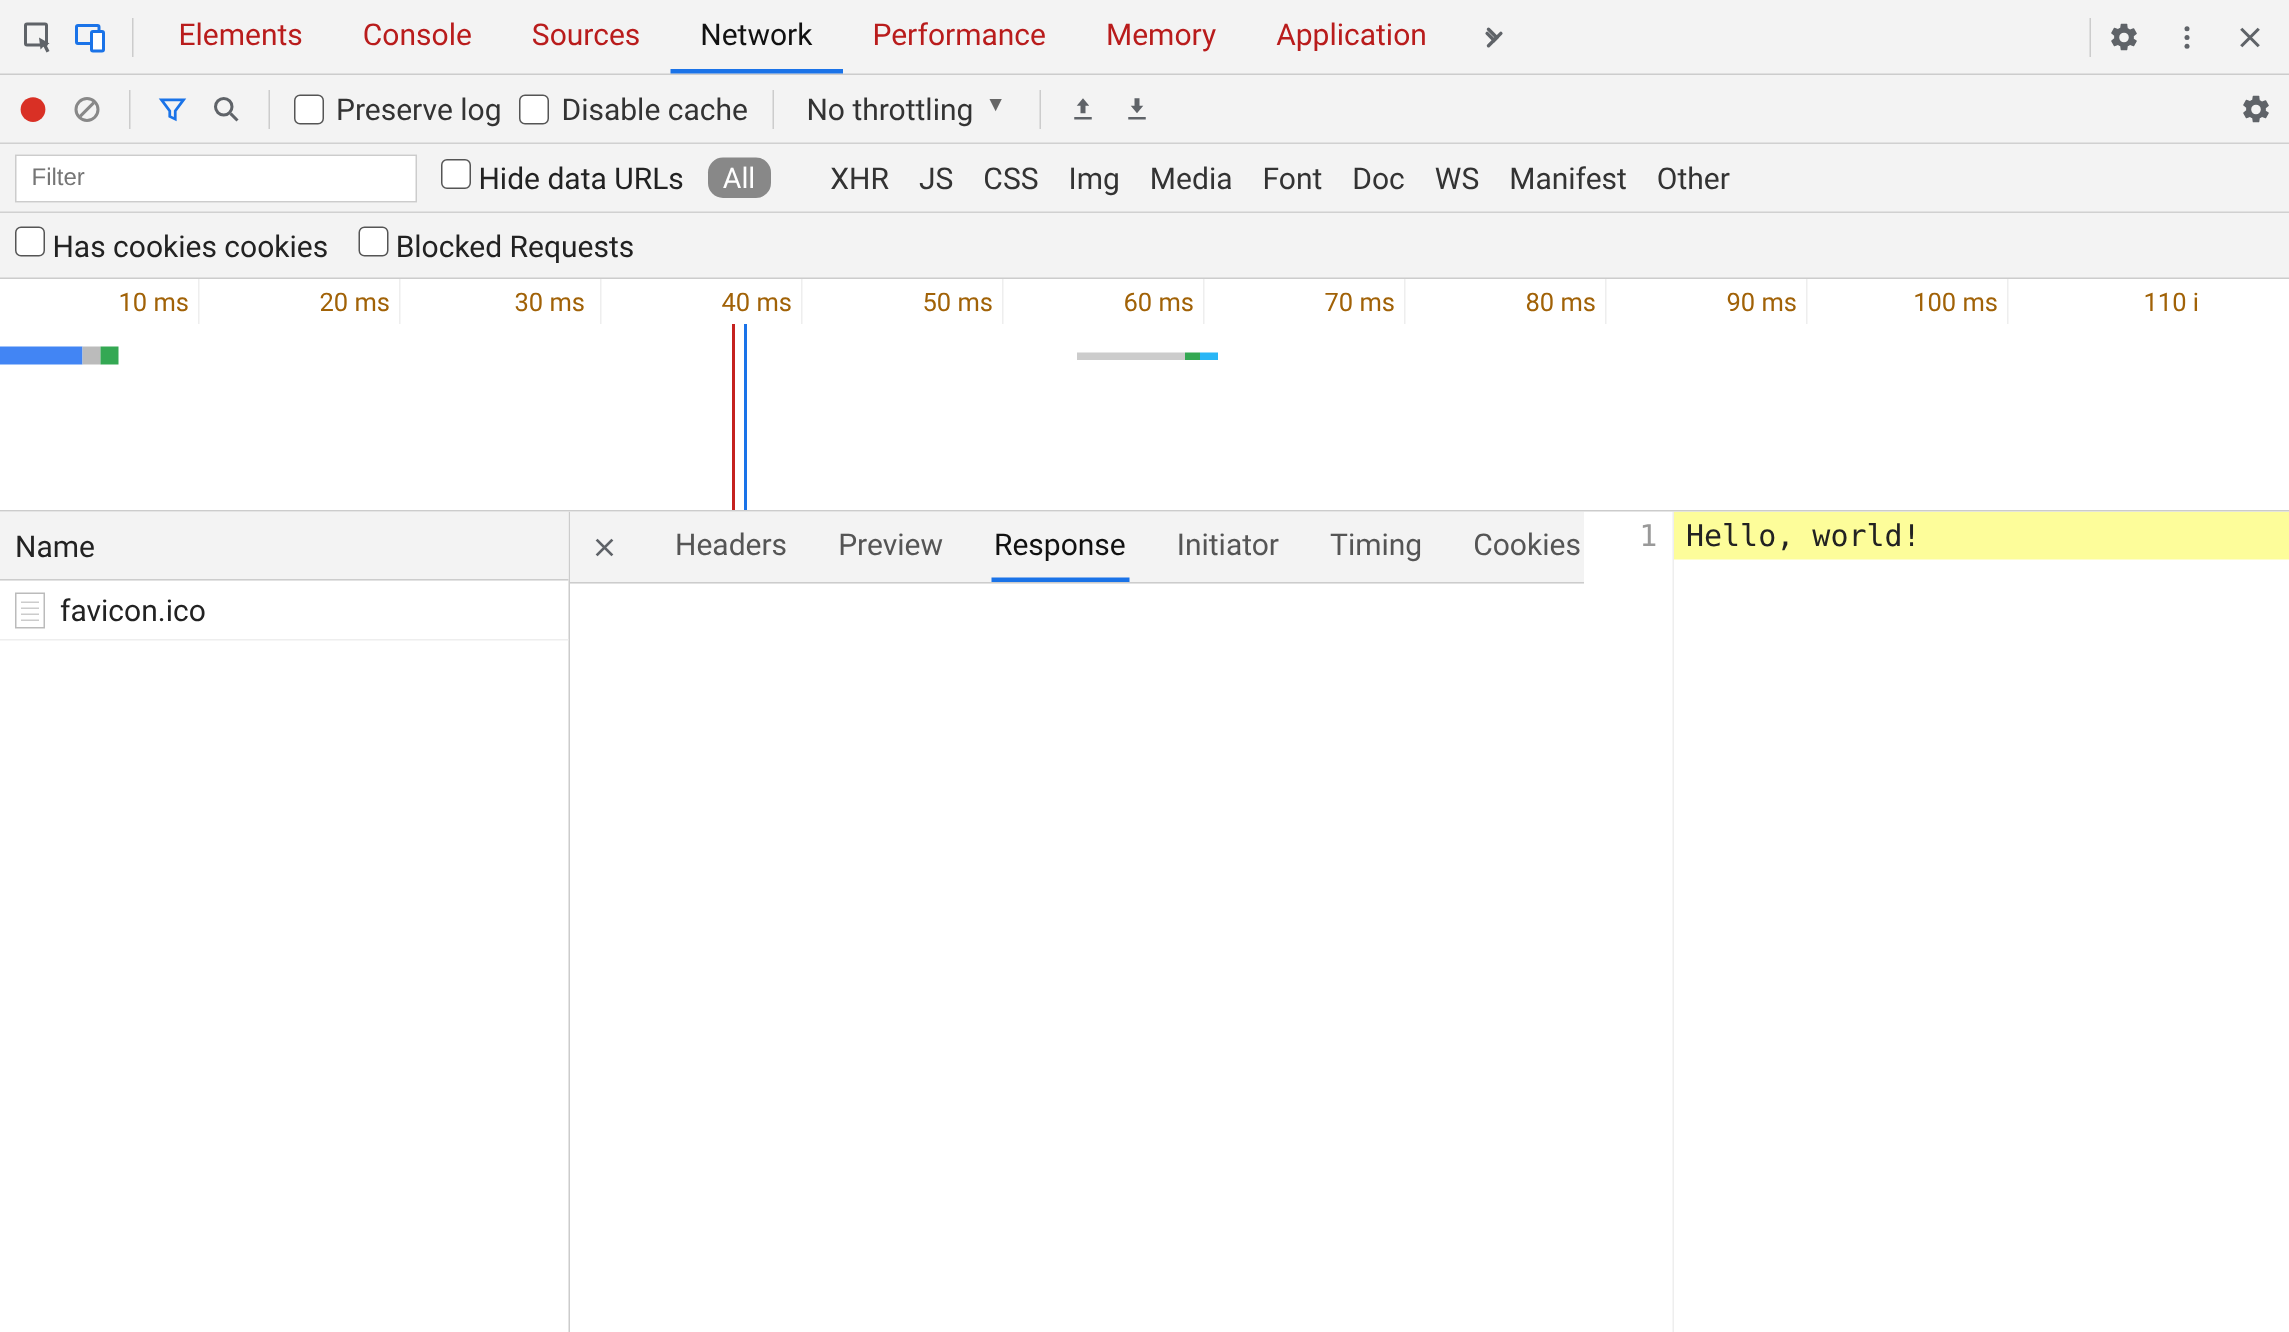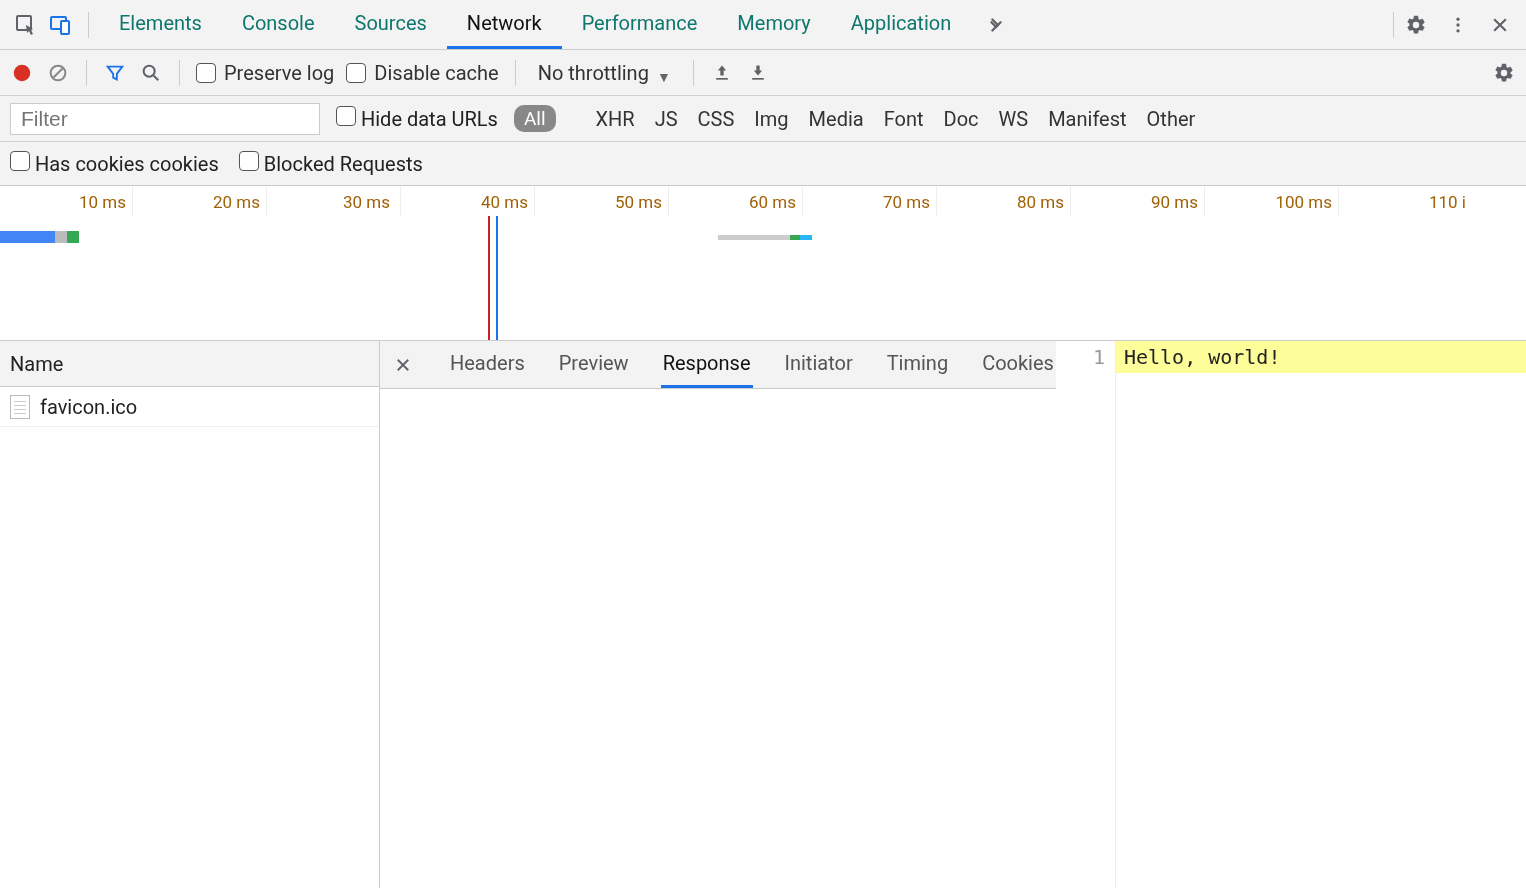--- a/index.html
+++ b/index.html
@@ -22,21 +22,21 @@
     background: #f3f3f3;
     border-bottom: 1px solid #ccc;
     padding: 0 8px;
   }
   .tabbar .left-icons { display: flex; align-items: center; gap: 10px; padding: 0 6px; }
   .tabbar .divider { width: 1px; height: 26px; background: #ccc; margin: 0 10px; }
   .tabbar .tabs { display: flex; align-items: stretch; height: 100%; }
   .tabbar .tab {
     padding: 0 20px;
     display: flex; align-items: center;
-    color: #0f766e;
+    color: #b91c1c;
     cursor: pointer;
     border-bottom: 3px solid transparent;
   }
   .tabbar .tab.active { color: #111; border-bottom-color: #1a73e8; }
   .tabbar .more { padding: 0 14px; color: #555; display:flex;align-items:center;}
   .tabbar .spacer { flex: 1; }
   .tabbar .right-icons { display: flex; align-items: center; gap: 18px; padding-right: 6px; }
 
   
   .toolbar {
@@ -46,31 +46,31 @@
     background: #f3f3f3;
     border-bottom: 1px solid #d0d0d0;
     padding: 0 10px;
     gap: 12px;
   }
   .toolbar .divider { width:1px; height:26px; background:#ccc; margin:0 4px;}
   .toolbar label { display:flex; align-items:center; gap:8px; color:#333; cursor:pointer;}
   .chk {
     width:20px;height:20px;border:1.5px solid #555;border-radius:4px;background:#fff;display:inline-block;
   }
-  .throttle { display:flex; align-items:flex-end; gap:8px; color:#333; padding:0 6px; cursor:pointer;}
+  .throttle { display:flex; align-items:flex-start; gap:8px; color:#333; padding:0 6px; cursor:pointer;}
   .throttle .caret { font-size:14px;color:#666;}
 
   
   .filterbar {
     display:flex; align-items:center; height:46px; background:#f3f3f3;
     border-bottom:1px solid #d0d0d0; padding:0 10px; gap:16px;
   }
   .filter-input {
-    width: 310px; height:32px; border:1px solid #ccc; background:#fff; padding:0 10px;
-    font-size:21px; color:#888;
+    width: 268px; height:32px; border:1px solid #ccc; background:#fff; padding:0 10px;
+    font-size:16px; color:#888;
   }
   .filter-types { display:flex; align-items:center; gap:20px; }
   .filter-types .pill {
     background:#888; color:#fff; padding:2px 10px; border-radius:10px; font-size:19px;
   }
   .filter-types span { color:#333; cursor:pointer; }
 
   
   .filterbar2 {
     display:flex; align-items:center; height:44px; background:#f3f3f3;

